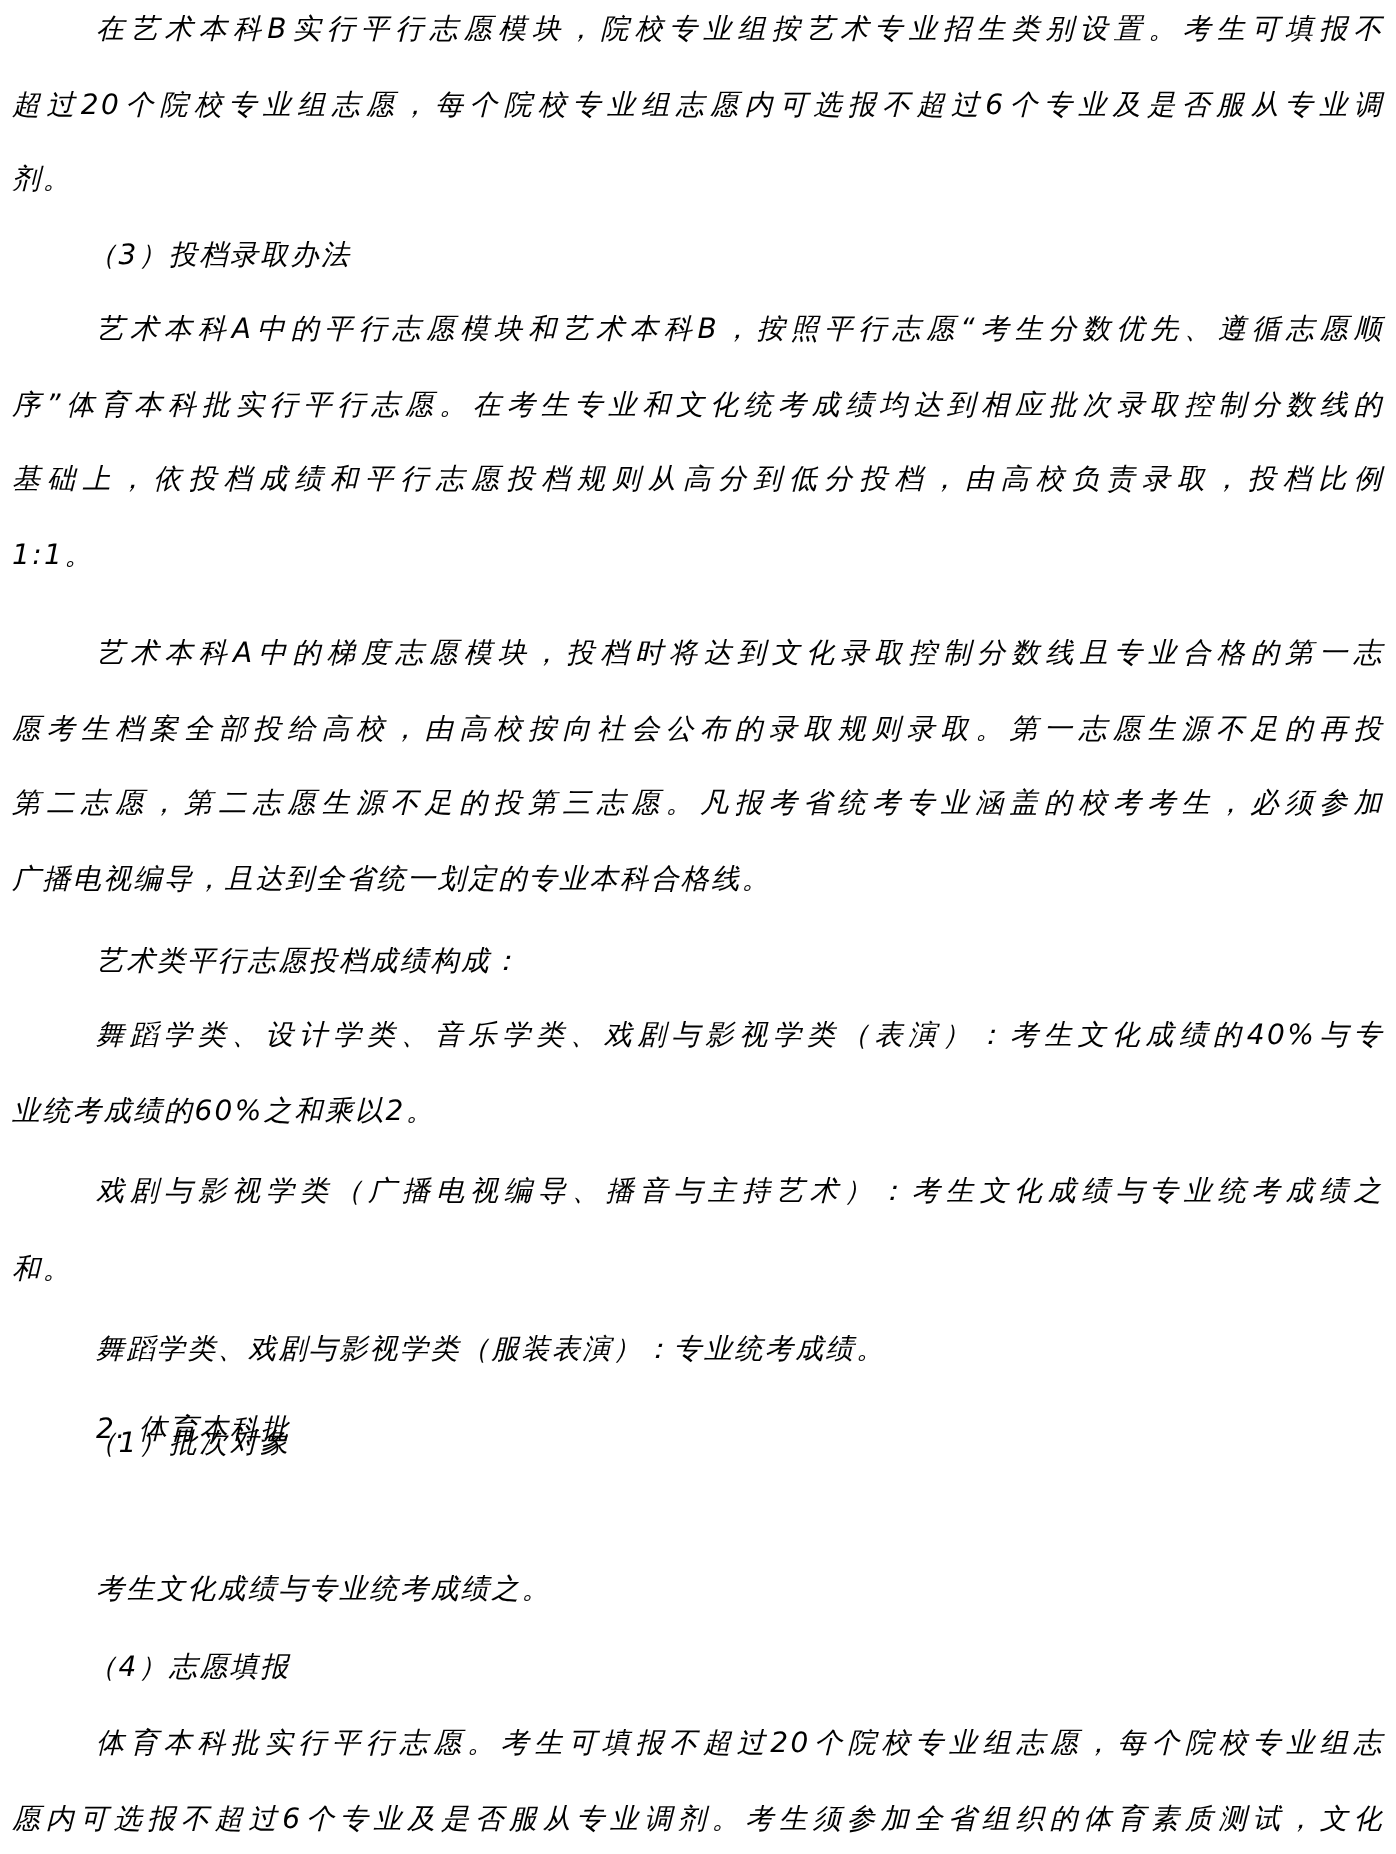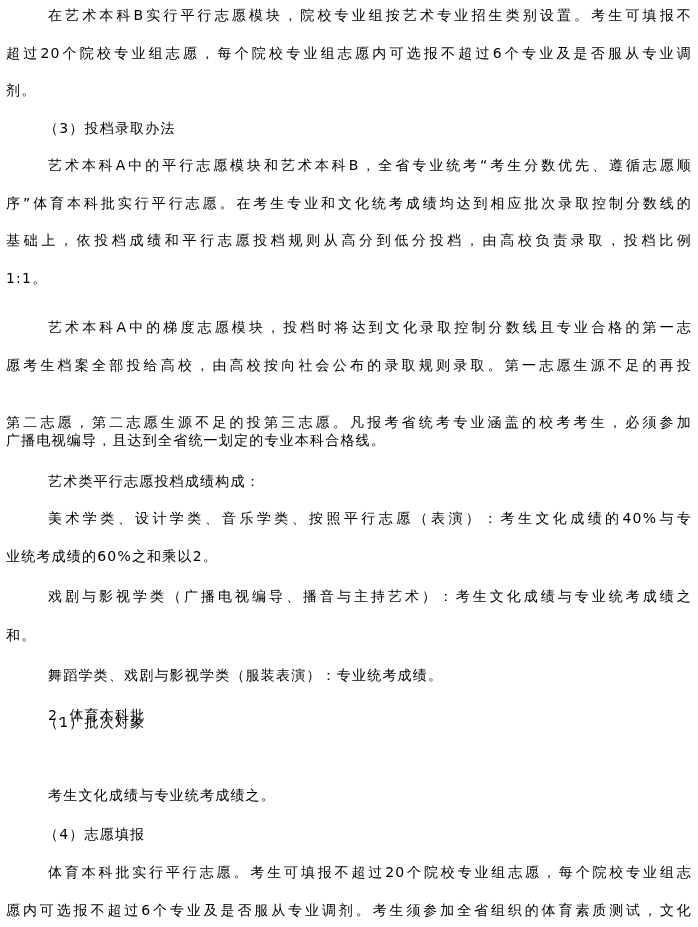--- a/index.html
+++ b/index.html
@@ -22,48 +22,49 @@
     width: 686px;
   }
   .line {
     position: absolute;
     left: 0;
     height: 20px;
     font-size: 14px;
     line-height: 20px;
     white-space: nowrap;
     letter-spacing: 1.2px;
+    font-style: italic;
   }
   .indent { left: 42px; text-align: center; }
   .indent-sub { left: 38px; }
   .justify {
     width: 686px;
     text-align: justify;
     text-align-last: justify;
   }
   .justify.indent { width: 644px; }
 </style>
 </head>
 <body>
 
 <div class="doc">
   <div class="line indent justify" style="top:5px">在艺术本科B实行平行志愿模块，院校专业组按艺术专业招生类别设置。考生可填报不</div>
   <div class="line justify" style="top:43px">超过20个院校专业组志愿，每个院校专业组志愿内可选报不超过6个专业及是否服从专业调</div>
   <div class="line" style="top:80px">剂。</div>
   <div class="line indent-sub" style="top:118px">（3）投档录取办法</div>
-  <div class="line indent justify" style="top:155px">艺术本科A中的平行志愿模块和艺术本科B，全省专业统考“考生分数优先、遵循志愿顺</div>
+  <div class="line indent justify" style="top:155px">艺术本科A中的平行志愿模块和艺术本科B，按照平行志愿“考生分数优先、遵循志愿顺</div>
   <div class="line justify" style="top:193px">序”体育本科批实行平行志愿。在考生专业和文化统考成绩均达到相应批次录取控制分数线的</div>
   <div class="line justify" style="top:230px">基础上，依投档成绩和平行志愿投档规则从高分到低分投档，由高校负责录取，投档比例</div>
   <div class="line" style="top:268px">1:1。</div>
   <div class="line indent justify" style="top:317px">艺术本科A中的梯度志愿模块，投档时将达到文化录取控制分数线且专业合格的第一志</div>
   <div class="line justify" style="top:355px">愿考生档案全部投给高校，由高校按向社会公布的录取规则录取。第一志愿生源不足的再投</div>
-  <div class="line justify" style="top:412px">第二志愿，第二志愿生源不足的投第三志愿。凡报考省统考专业涵盖的校考考生，必须参加</div>
+  <div class="line justify" style="top:392px">第二志愿，第二志愿生源不足的投第三志愿。凡报考省统考专业涵盖的校考考生，必须参加</div>
   <div class="line" style="top:430px">广播电视编导，且达到全省统一划定的专业本科合格线。</div>
   <div class="line indent" style="top:471px">艺术类平行志愿投档成绩构成：</div>
-  <div class="line indent justify" style="top:508px">美术学类、设计学类、音乐学类、按照平行志愿（表演）：考生文化成绩的40%与专</div>
+  <div class="line indent justify" style="top:508px">舞蹈学类、设计学类、音乐学类、戏剧与影视学类（表演）：考生文化成绩的40%与专</div>
   <div class="line" style="top:546px">业统考成绩的60%之和乘以2。</div>
   <div class="line indent justify" style="top:586px">戏剧与影视学类（广播电视编导、播音与主持艺术）：考生文化成绩与专业统考成绩之</div>
   <div class="line" style="top:625px">和。</div>
   <div class="line indent" style="top:665px">舞蹈学类、戏剧与影视学类（服装表演）：专业统考成绩。</div>
   <div class="line indent" style="top:705px">2. 体育本科批</div>
   <div class="line indent-sub" style="top:712px">（1）批次对象</div>
   <div class="line indent" style="top:785px">考生文化成绩与专业统考成绩之。</div>
   <div class="line indent-sub" style="top:824px">（4）志愿填报</div>
   <div class="line indent justify" style="top:862px">体育本科批实行平行志愿。考生可填报不超过20个院校专业组志愿，每个院校专业组志</div>
   <div class="line justify" style="top:900px">愿内可选报不超过6个专业及是否服从专业调剂。考生须参加全省组织的体育素质测试，文化</div>

